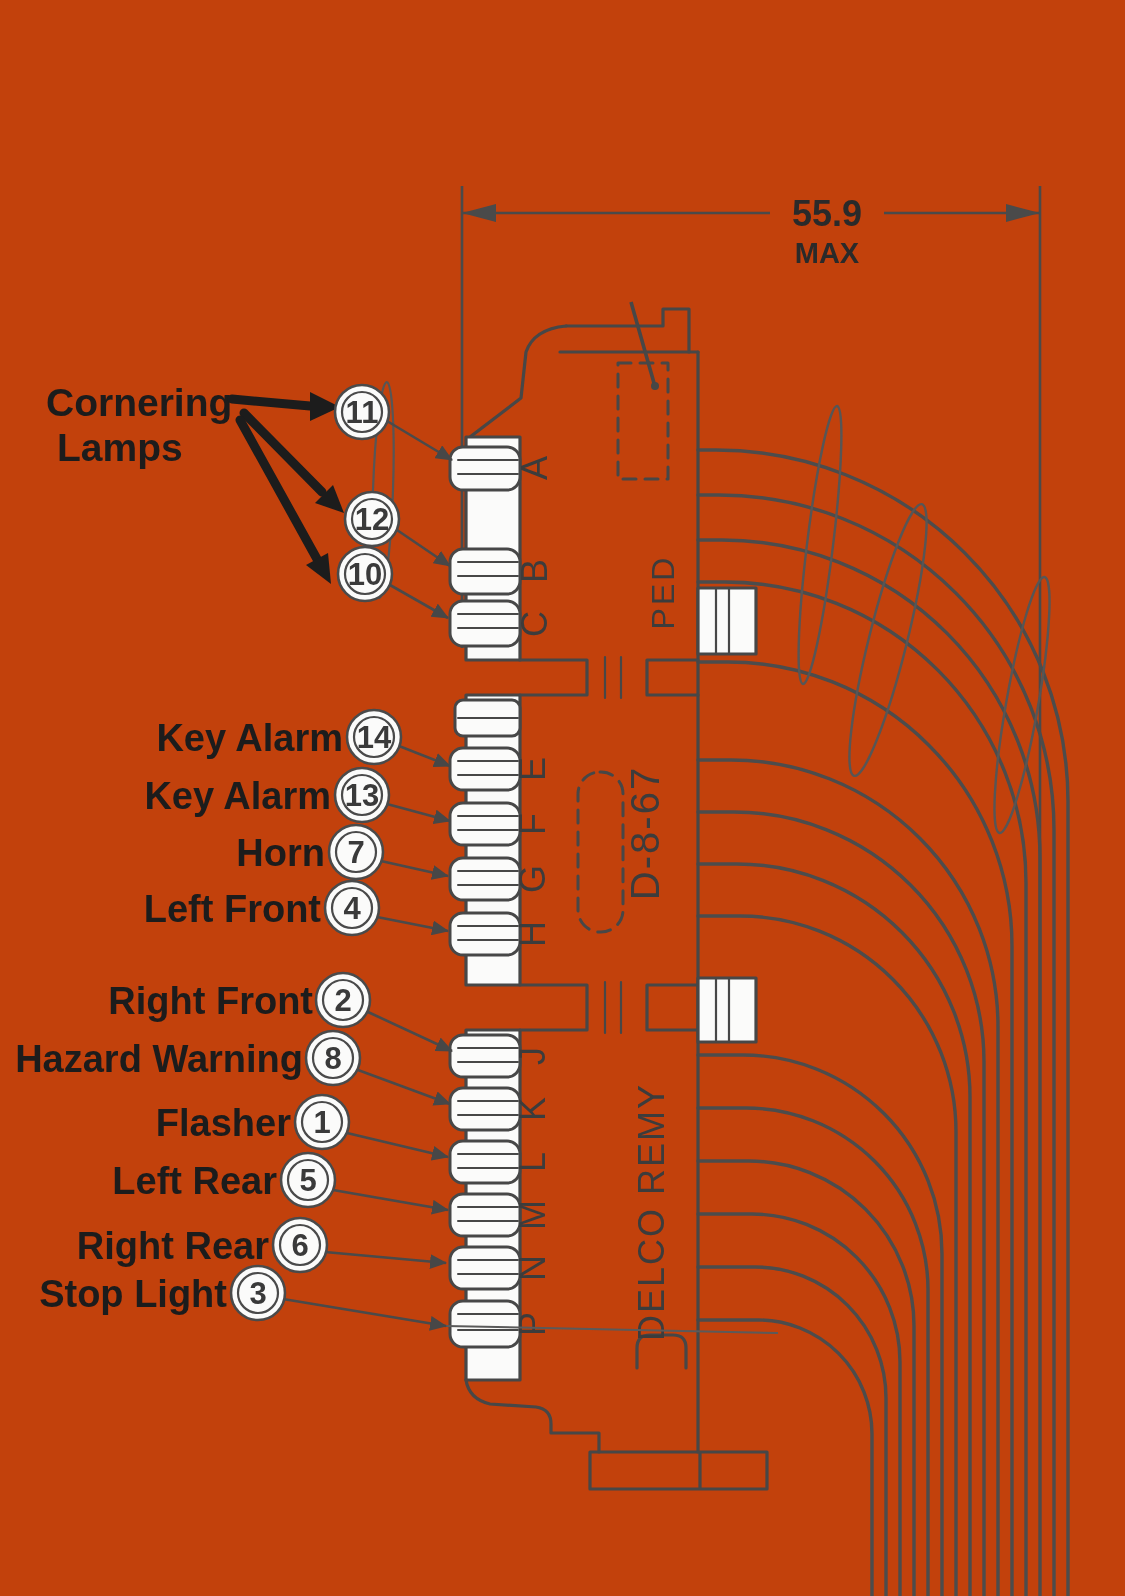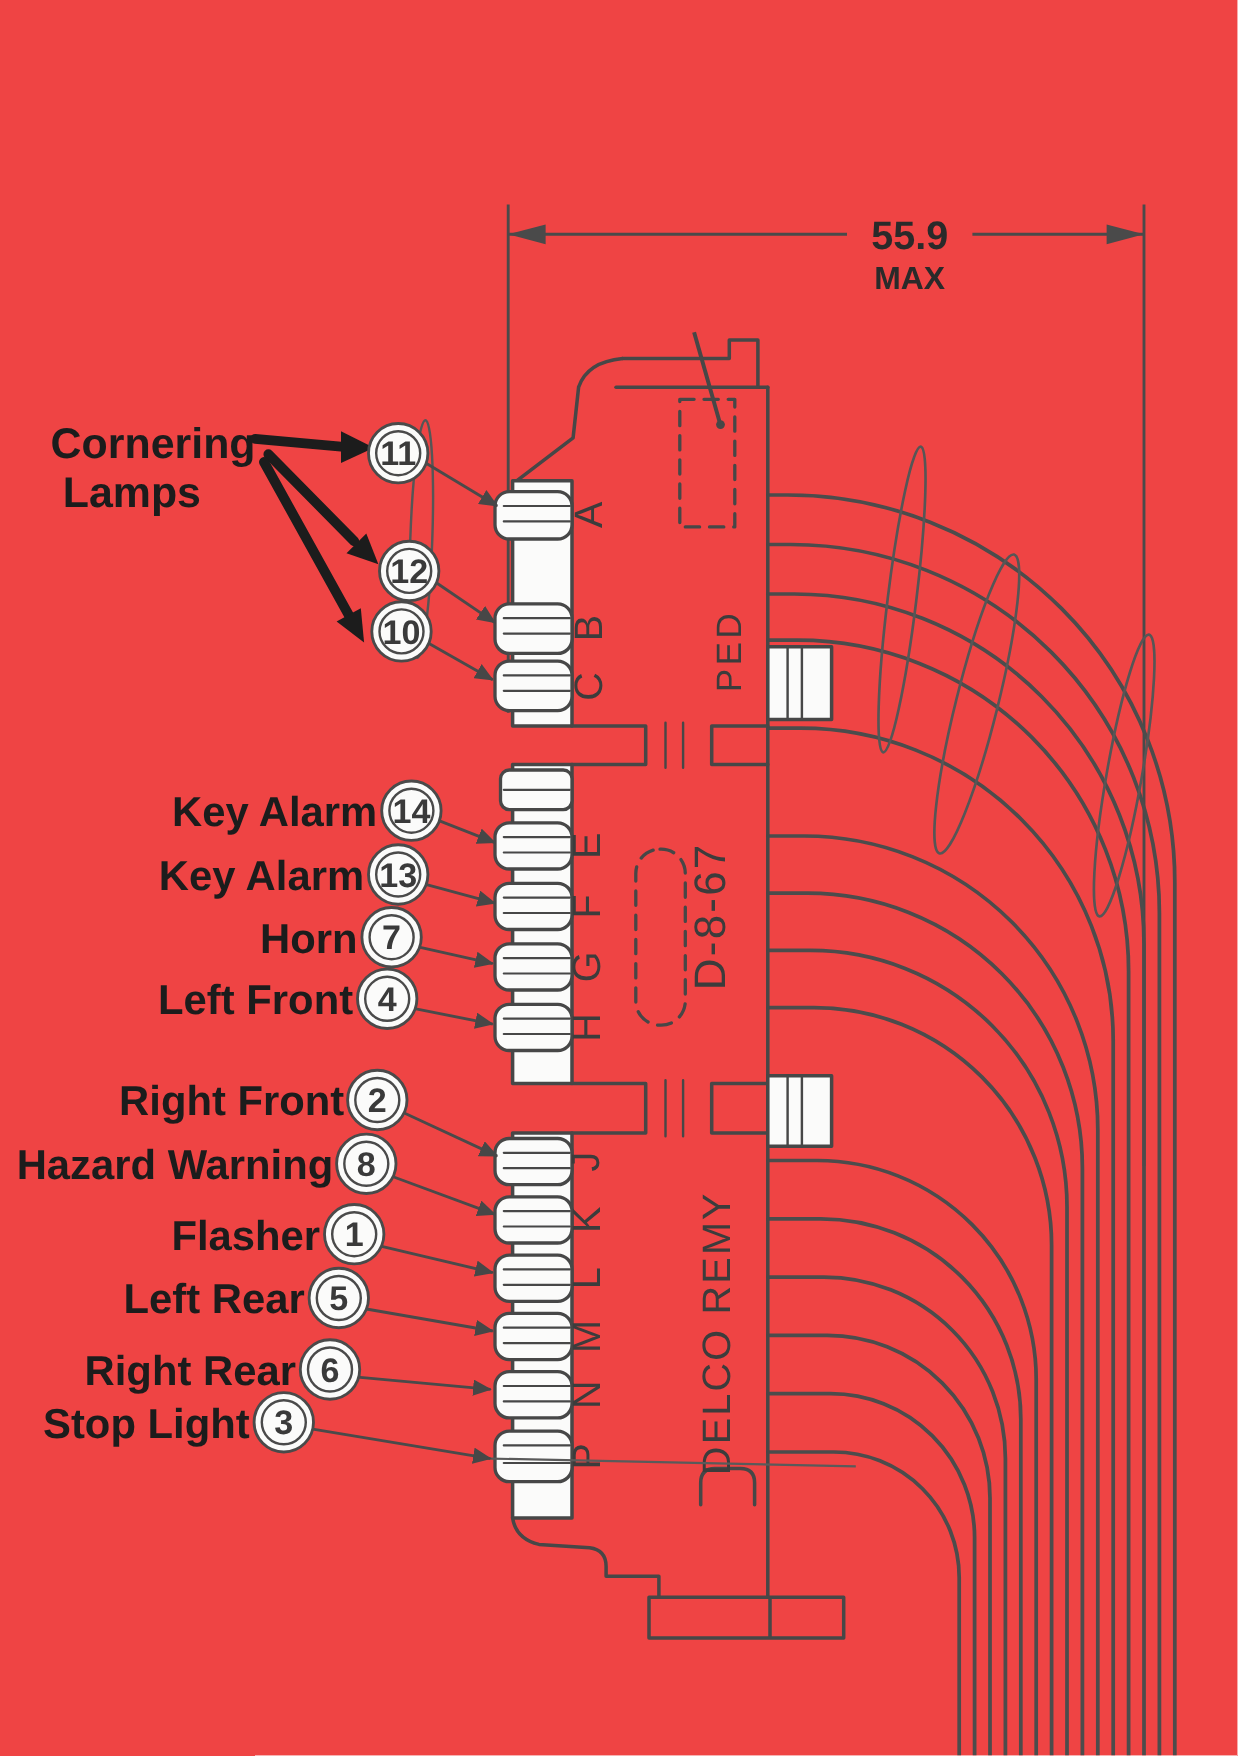--- a/index.html
+++ b/index.html
@@ -1,16 +1,16 @@
 <!DOCTYPE html>
 <html><head>
 <meta charset="utf-8">
 <style>
   html,body{margin:0;padding:0;background:#ffffff;}
-  .page{width:1125px;height:1596px;background:#ef4444;position:relative;overflow:hidden;}
+  .page{width:1125px;height:1596px;background:#c2410c;position:relative;overflow:hidden;}
   svg{display:block;}
   .lbl{font-family:"Liberation Sans",sans-serif;font-weight:700;font-size:38px;fill:#1c1c1c;}
   .lbl2{font-family:"Liberation Sans",sans-serif;font-weight:700;font-size:39px;fill:#1c1c1c;}
   .digit{font-family:"Liberation Sans",sans-serif;font-weight:700;font-size:31px;fill:#3a3a3a;}
   .term{font-family:"Liberation Sans",sans-serif;font-weight:400;font-size:36px;fill:#3c3c3c;}
   .rot{font-family:"Liberation Sans",sans-serif;fill:#3c3c3c;}
   .dim{font-family:"Liberation Sans",sans-serif;font-weight:700;font-size:36px;fill:#2a2a2a;}
   .dim2{font-family:"Liberation Sans",sans-serif;font-weight:700;font-size:29px;fill:#2a2a2a;}
 </style>
 </head>

